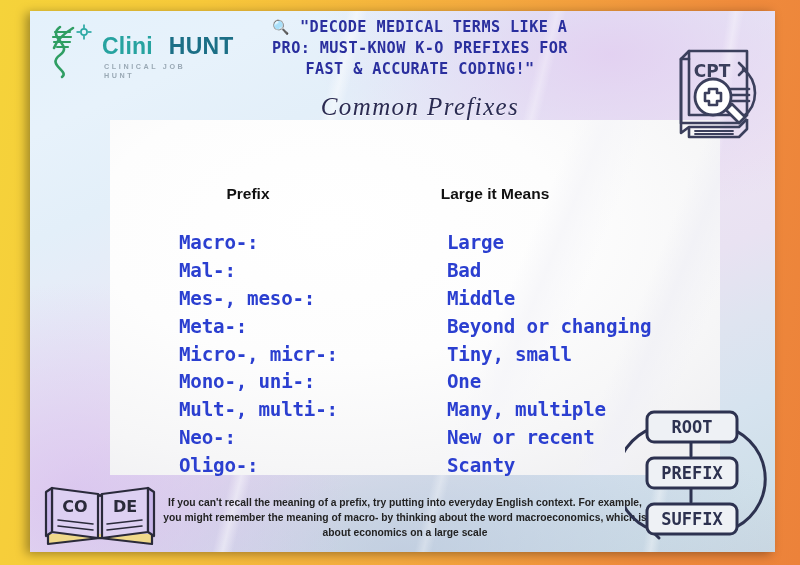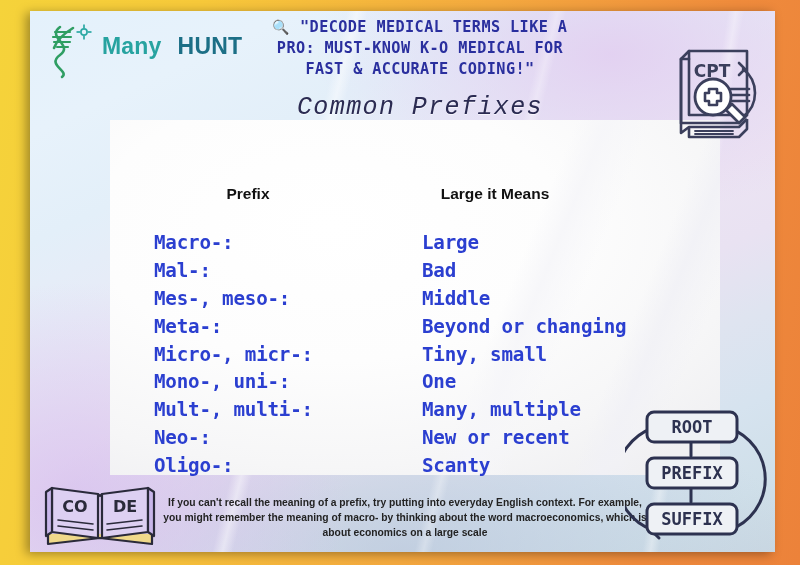--- a/index.html
+++ b/index.html
@@ -64,21 +64,21 @@
 
   
   #headline{
     position:absolute;left:180px;top:6px;width:420px;text-align:center;z-index:6;
     font-family:"DejaVu Sans Mono", monospace;
     color:#2a2f9e;font-weight:700;font-size:15.2px;line-height:21px;letter-spacing:.4px;
   }
   #headline .mag{font-size:14px;color:#4b5bd4;}
   #script{
     position:absolute;left:180px;top:82px;width:420px;text-align:center;z-index:6;
-    font-family:Liberation Mono, monospace;font-style:italic;font-weight:400;
+    font-family:Liberation Serif, serif;font-style:italic;font-weight:400;
     font-size:25px;color:#2b2b52;letter-spacing:1.4px;
     text-shadow:0 1px 0 rgba(255,255,255,.6);
   }
 
   
   #card{
     position:absolute;left:80px;top:109px;width:610px;height:355px;z-index:4;
     background:
       radial-gradient(ellipse 520px 300px at 36% 30%, #ffffff 0%, #fdfdfd 45%, #f6f6f7 80%, #f0f0f2 100%);
     box-shadow:0 0 0 0 rgba(0,0,0,0);
@@ -96,21 +96,21 @@
   #head-prefix{left:113px;top:174px;width:210px;text-align:center;}
   #head-means{left:350px;top:174px;width:230px;text-align:center;}
 
   #table{
     position:absolute;left:124px;top:218px;z-index:6;
     font-family:"DejaVu Sans Mono", monospace;
     font-size:19.2px;font-weight:700;color:#2b3fd0;line-height:27.9px;
     letter-spacing:-.2px;white-space:pre;
   }
   #table .row{display:block;height:27.9px;}
-  #table .p{display:inline-block;width:268px;vertical-align:top;}
+  #table .p{display:inline-block;width:268px;vertical-align:top;margin-left:25px;}
   #table .m{display:inline-block;vertical-align:top;}
 
   #footnote{
     position:absolute;left:130px;top:484px;width:490px;z-index:6;
     text-align:center;font-size:10.3px;font-weight:700;color:#232323;line-height:15.2px;
   }
 
   
   #rps{position:absolute;right:5px;bottom:0px;width:145px;height:150px;z-index:7;}
   
@@ -138,28 +138,29 @@
         </g>
         <g stroke="#2ba8a3" stroke-width="1.7" fill="none">
           <circle cx="44" cy="11" r="3.1"></circle>
           <path d="M44 3.5 L44 7"></path>
             <path d="M44 15 L44 18.5"></path>
           <path d="M36.5 11 L40 11"></path>
             <path d="M48 11 L51.5 11"></path>
         </g>
       </svg>
       <div class="lg-text">
-        <span class="lg-a">Many</span><span class="lg-b">HUNT</span>
+        <span class="lg-a">Clini</span><span class="lg-b">HUNT</span>
       </div>
+      <div class="lg-sub">CLINICAL JOB HUNT</div>
     </div>
 
     <div id="headline">
       <span class="mag">🔍</span>
       <span>"DECODE MEDICAL TERMS LIKE A</span><br>
-      <span>PRO: MUST-KNOW K-O MEDICAL FOR</span><br>
+      <span>PRO: MUST-KNOW K-O PREFIXES FOR</span><br>
       <span>FAST &amp; ACCURATE CODING!"</span>
     </div>
     <div id="script">Common Prefixes</div>
 
     <div id="card">
       <div class="sheen"></div>
     </div>
 
     <div class="col-head" id="head-prefix">Prefix</div>
     <div class="col-head" id="head-means">Large it Means</div>

